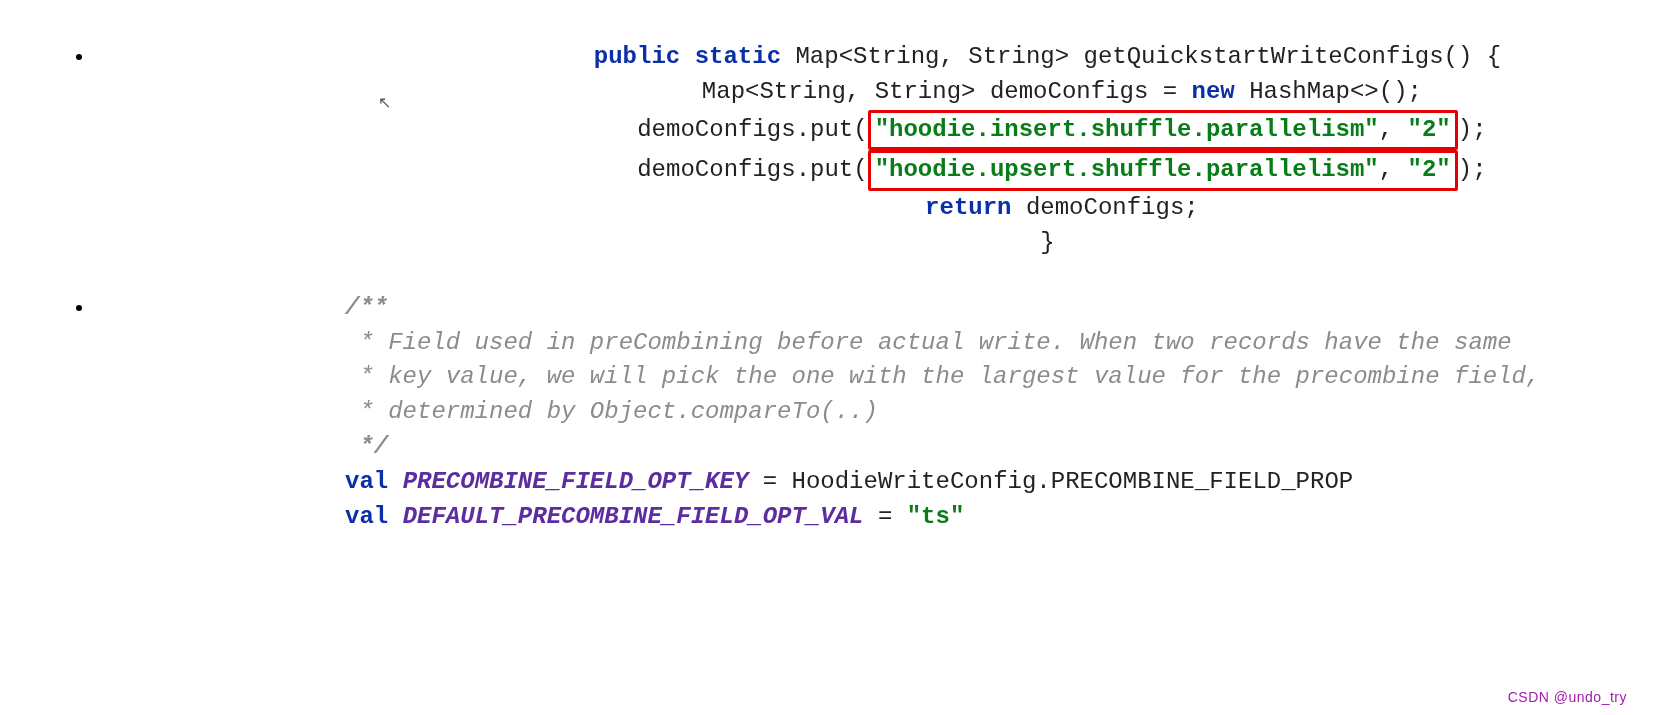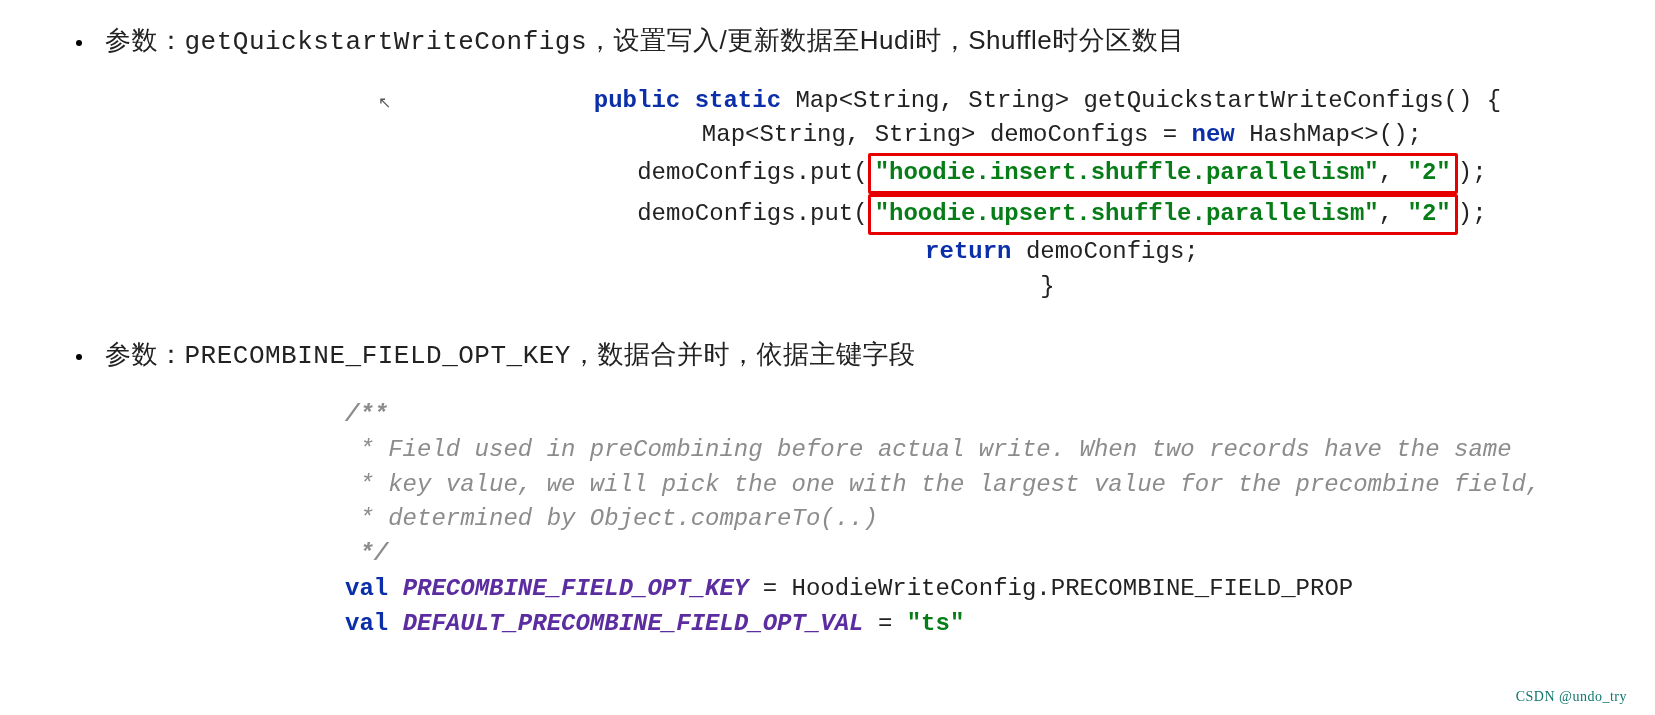--- a/index.html
+++ b/index.html
@@ -73,51 +73,44 @@
     left: 378px;
     top: 93px;
     font-size: 16px;
     color: #555;
   }
   .watermark {
     position: absolute;
     right: 28px;
     bottom: 10px;
     font-size: 14px;
-    color: #0f766e;
+    color: #a21caf;
     letter-spacing: 0.5px;
-    font-family: Liberation Serif, serif;
   }
 </style>
 </head>
 <body>
 
 <div class="page">
 
   <span class="cursor">↖</span>
 
   <ul class="outer">
 
     <li>
-      <span class="bullet-text">
-        <span>参数：</span><span class="mono-inline">getQuickstartWriteConfigs</span><span>，设置写入/更新数据至Hudi时，Shuffle时分区数目</span>
-      </span>
 
 <div class="code-block java"><span class="kw">public</span> <span class="kw">static</span><span class="plain"> Map&lt;String, String&gt; getQuickstartWriteConfigs() {</span>
 <span class="plain">  Map&lt;String, String&gt; demoConfigs = </span><span class="kw">new</span><span class="plain"> HashMap&lt;&gt;();</span>
 <span class="plain">  demoConfigs.put(</span><span class="redbox"><span class="str">"hoodie.insert.shuffle.parallelism"</span><span class="plain">, </span><span class="str">"2"</span></span><span class="plain">);</span>
 <span class="plain">  demoConfigs.put(</span><span class="redbox"><span class="str">"hoodie.upsert.shuffle.parallelism"</span><span class="plain">, </span><span class="str">"2"</span></span><span class="plain">);</span>
   <span class="kw">return</span><span class="plain"> demoConfigs;</span>
 <span class="plain">}</span></div>
     </li>
 
     <li>
-      <span class="bullet-text">
-        <span>参数：</span><span class="mono-inline">PRECOMBINE_FIELD_OPT_KEY</span><span>，数据合并时，依据主键字段</span>
-      </span>
 
 <div class="code-block scala"><span class="comment-kw">/**</span>
 <span class="comment"> * Field used in preCombining before actual write. When two records have the same</span>
 <span class="comment"> * key value, we will pick the one with the largest value for the precombine field,</span>
 <span class="comment"> * determined by Object.compareTo(..)</span>
 <span class="comment-kw"> */</span>
 <span class="kw">val</span> <span class="id-it">PRECOMBINE_FIELD_OPT_KEY</span><span class="plain"> = </span><span class="plain">HoodieWriteConfig.PRECOMBINE_FIELD_PROP</span>
 <span class="kw">val</span> <span class="id-it">DEFAULT_PRECOMBINE_FIELD_OPT_VAL</span><span class="plain"> = </span><span class="str">"ts"</span></div>
     </li>
 

